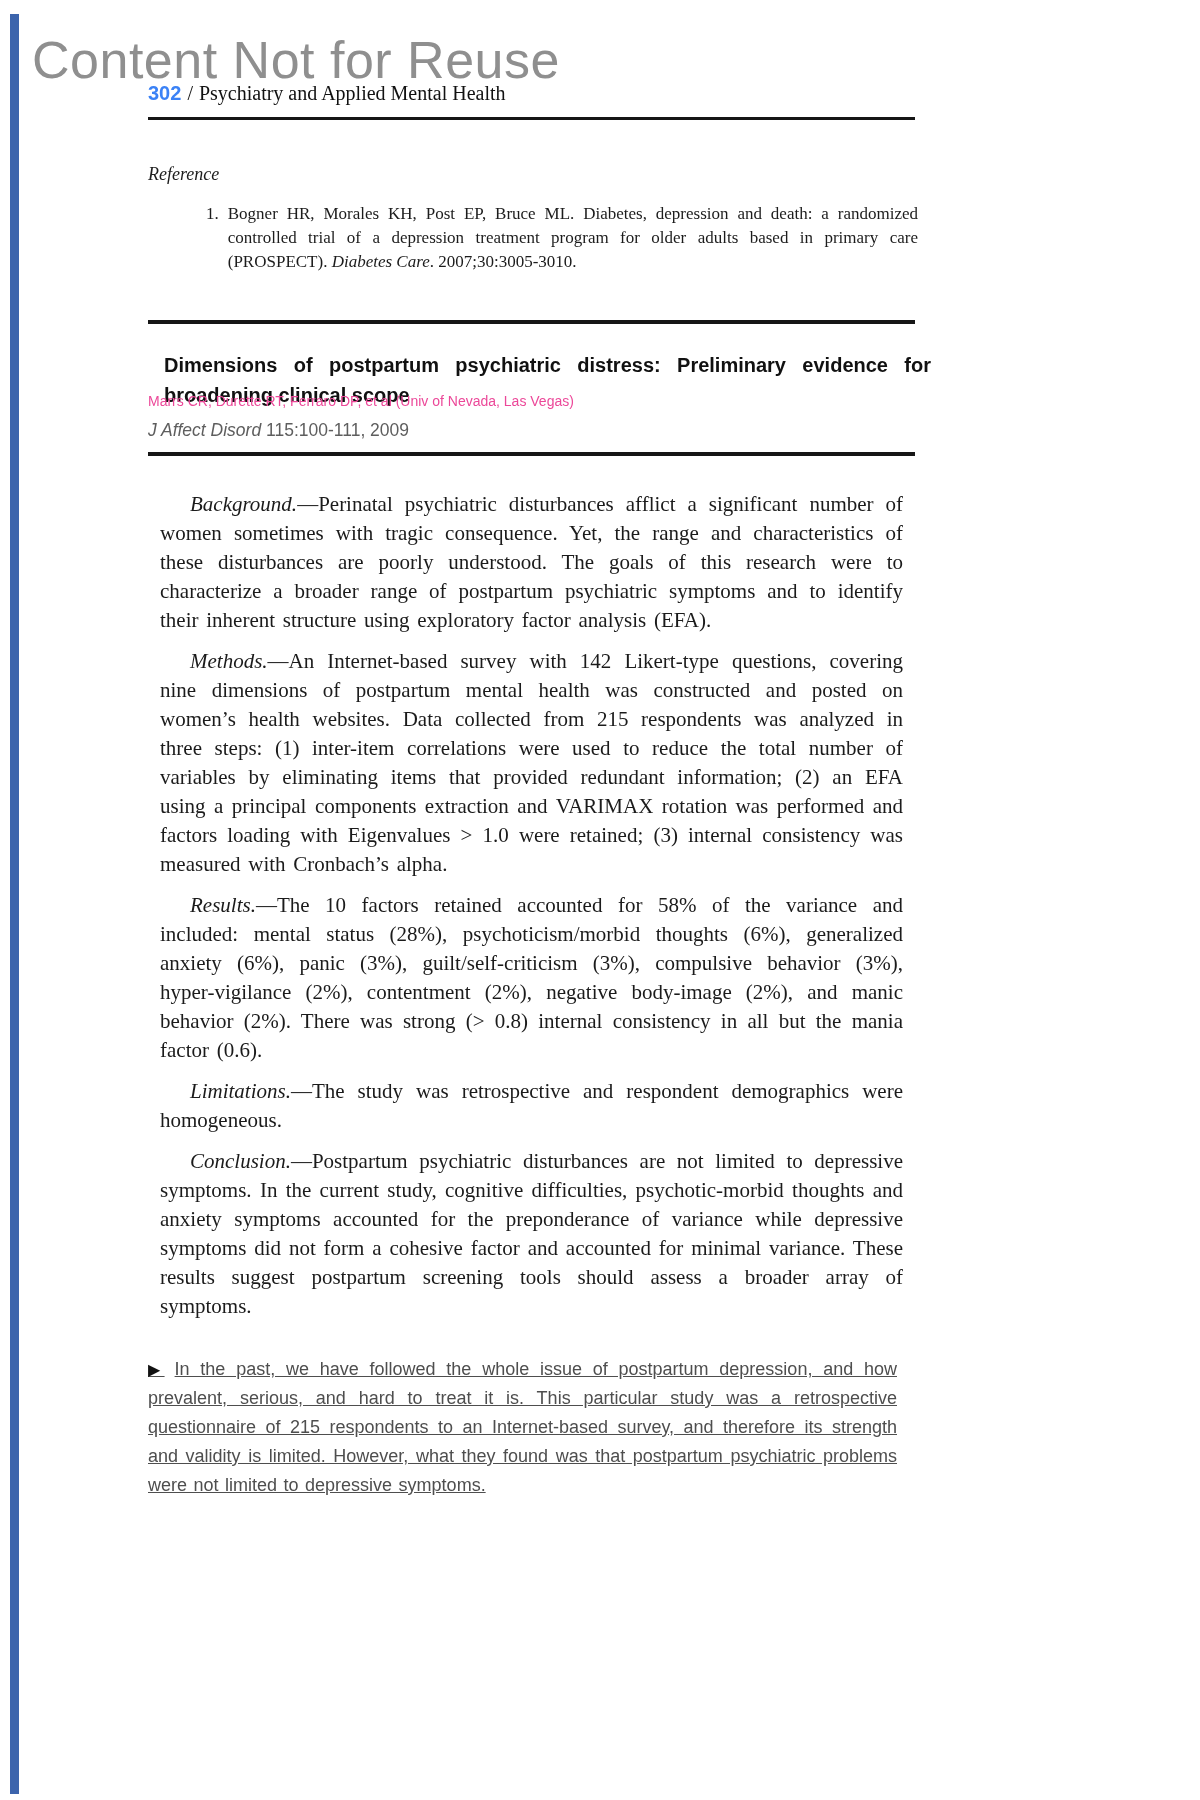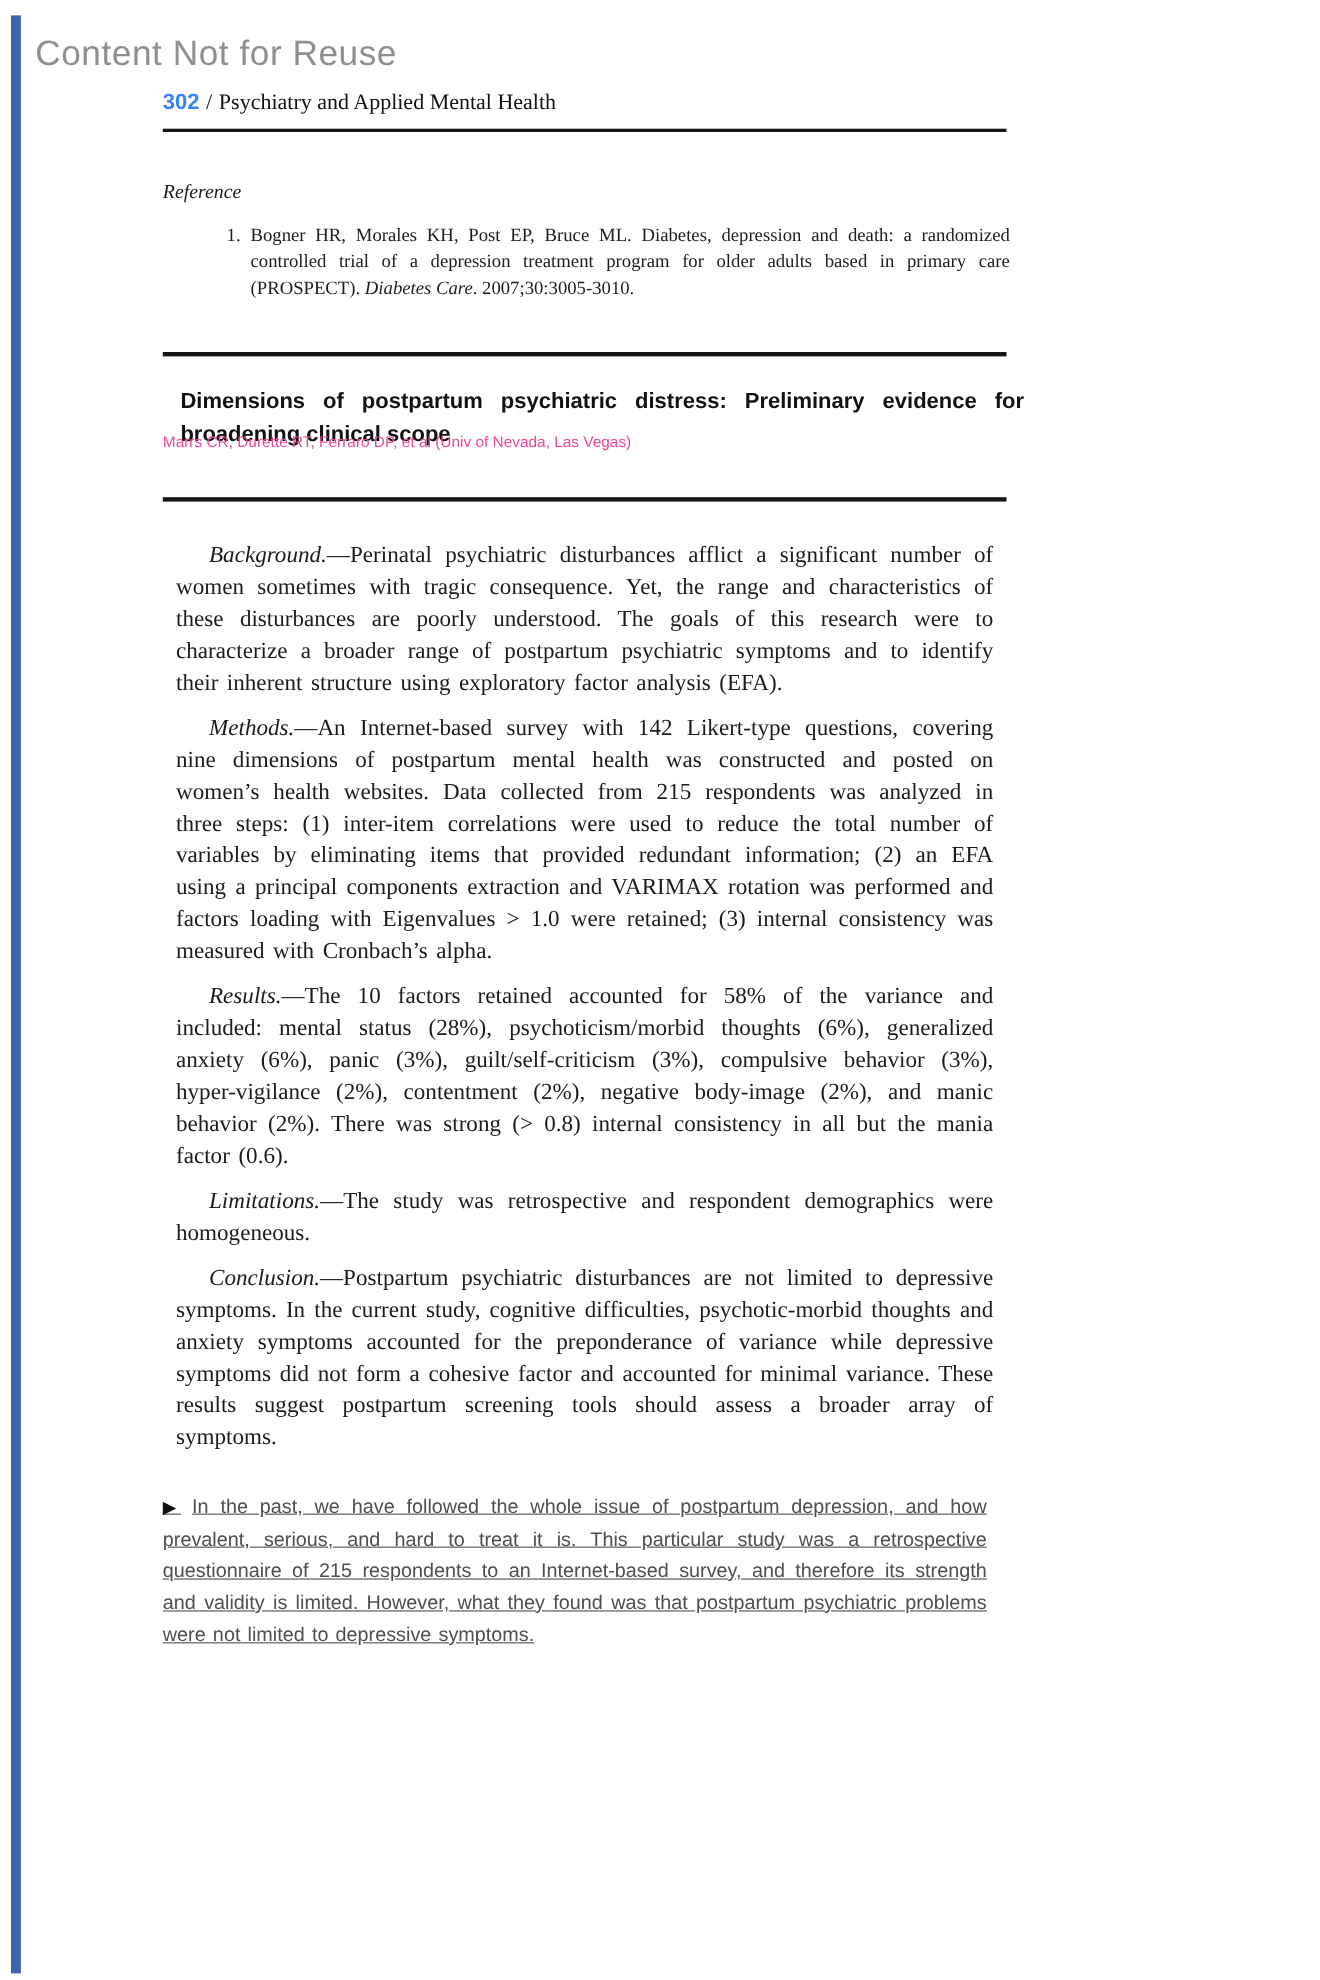--- a/index.html
+++ b/index.html
@@ -15,21 +15,21 @@
     left: 10px;
     top: 14px;
     width: 9px;
     height: 1780px;
   }
   .watermark {
     position: absolute;
     left: 32px;
     top: 30px;
     font-family: "Liberation Sans", sans-serif;
-    font-size: 32px;
+    font-size: 52px;
     font-weight: 400;
     letter-spacing: 0.5px;
     white-space: nowrap;
   }
   .running-head {
     position: absolute;
     left: 148px;
     top: 82px;
     width: 767px;
     font-family: "Liberation Serif", serif;
@@ -167,20 +167,23 @@
     <span class="ref-number">1.</span>
     <span class="ref-text"><span>Bogner HR, Morales KH, Post EP, Bruce ML. Diabetes, depression and death: a randomized controlled trial of a depression treatment program for older adults based in primary care (PROSPECT). </span><span class="ref-journal">Diabetes Care</span><span>. 2007;30:3005-3010.</span></span>
   </div>
 
   <div class="rule rule-above-title"></div>
 
   <p class="article-title">Dimensions of postpartum psychiatric distress: Preliminary evidence for broadening clinical scope</p>
 
   <div class="article-authors">Marrs CR, Durette RT, Ferraro DP, et al (Univ of Nevada, Las Vegas)</div>
 
+  <div class="article-journal">
+    <span class="journal-name">J Affect Disord</span><span> 115:100-111, 2009</span>
+  </div>
 
   <div class="rule rule-below-citation"></div>
 
   <div class="body-col">
     <div class="abstract">
 
       <p><span class="para-label">Background.</span><span>—</span><span>Perinatal psychiatric disturbances afflict a significant number of women sometimes with tragic consequence. Yet, the range and characteristics of these disturbances are poorly understood. The goals of this research were to characterize a broader range of postpartum psychiatric symptoms and to identify their inherent structure using exploratory factor analysis (EFA).</span></p>
 
       <p><span class="para-label">Methods.</span><span>—</span><span>An Internet-based survey with 142 Likert-type questions, covering nine dimensions of postpartum mental health was constructed and posted on women’s health websites. Data collected from 215 respondents was analyzed in three steps: (1) inter-item correlations were used to reduce the total number of variables by eliminating items that provided redundant information; (2) an EFA using a principal components extraction and VARIMAX rotation was performed and factors loading with Eigenvalues &gt; 1.0 were retained; (3) internal consistency was measured with Cronbach’s alpha.</span></p>
 

